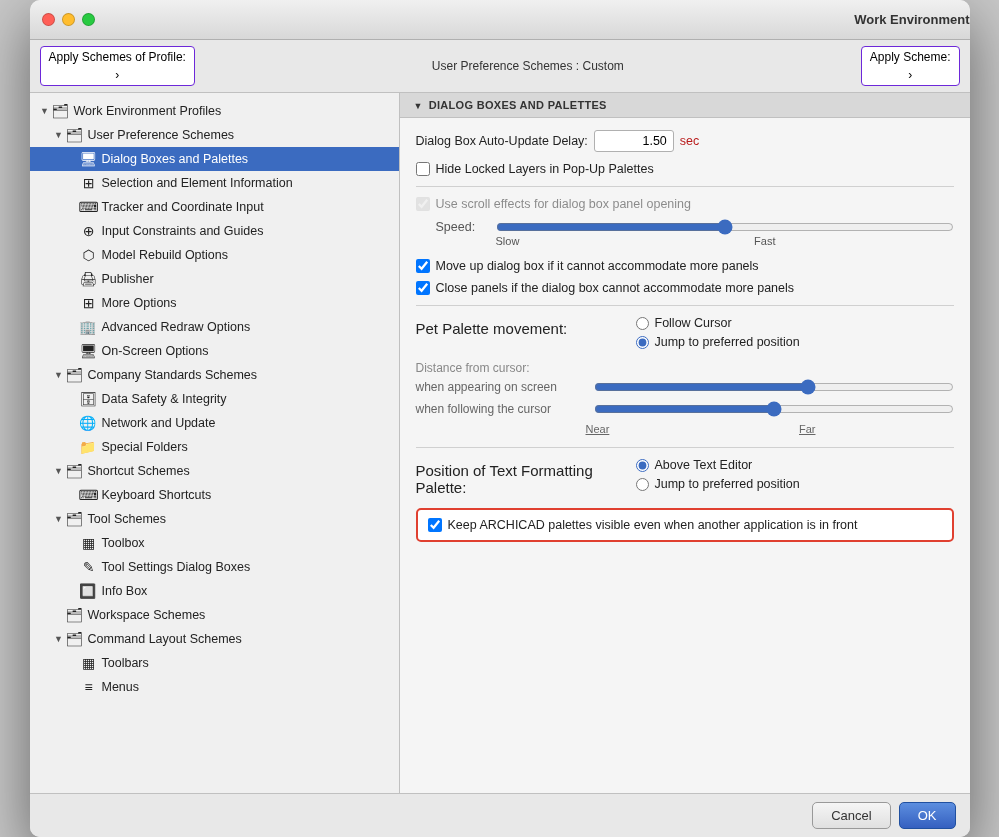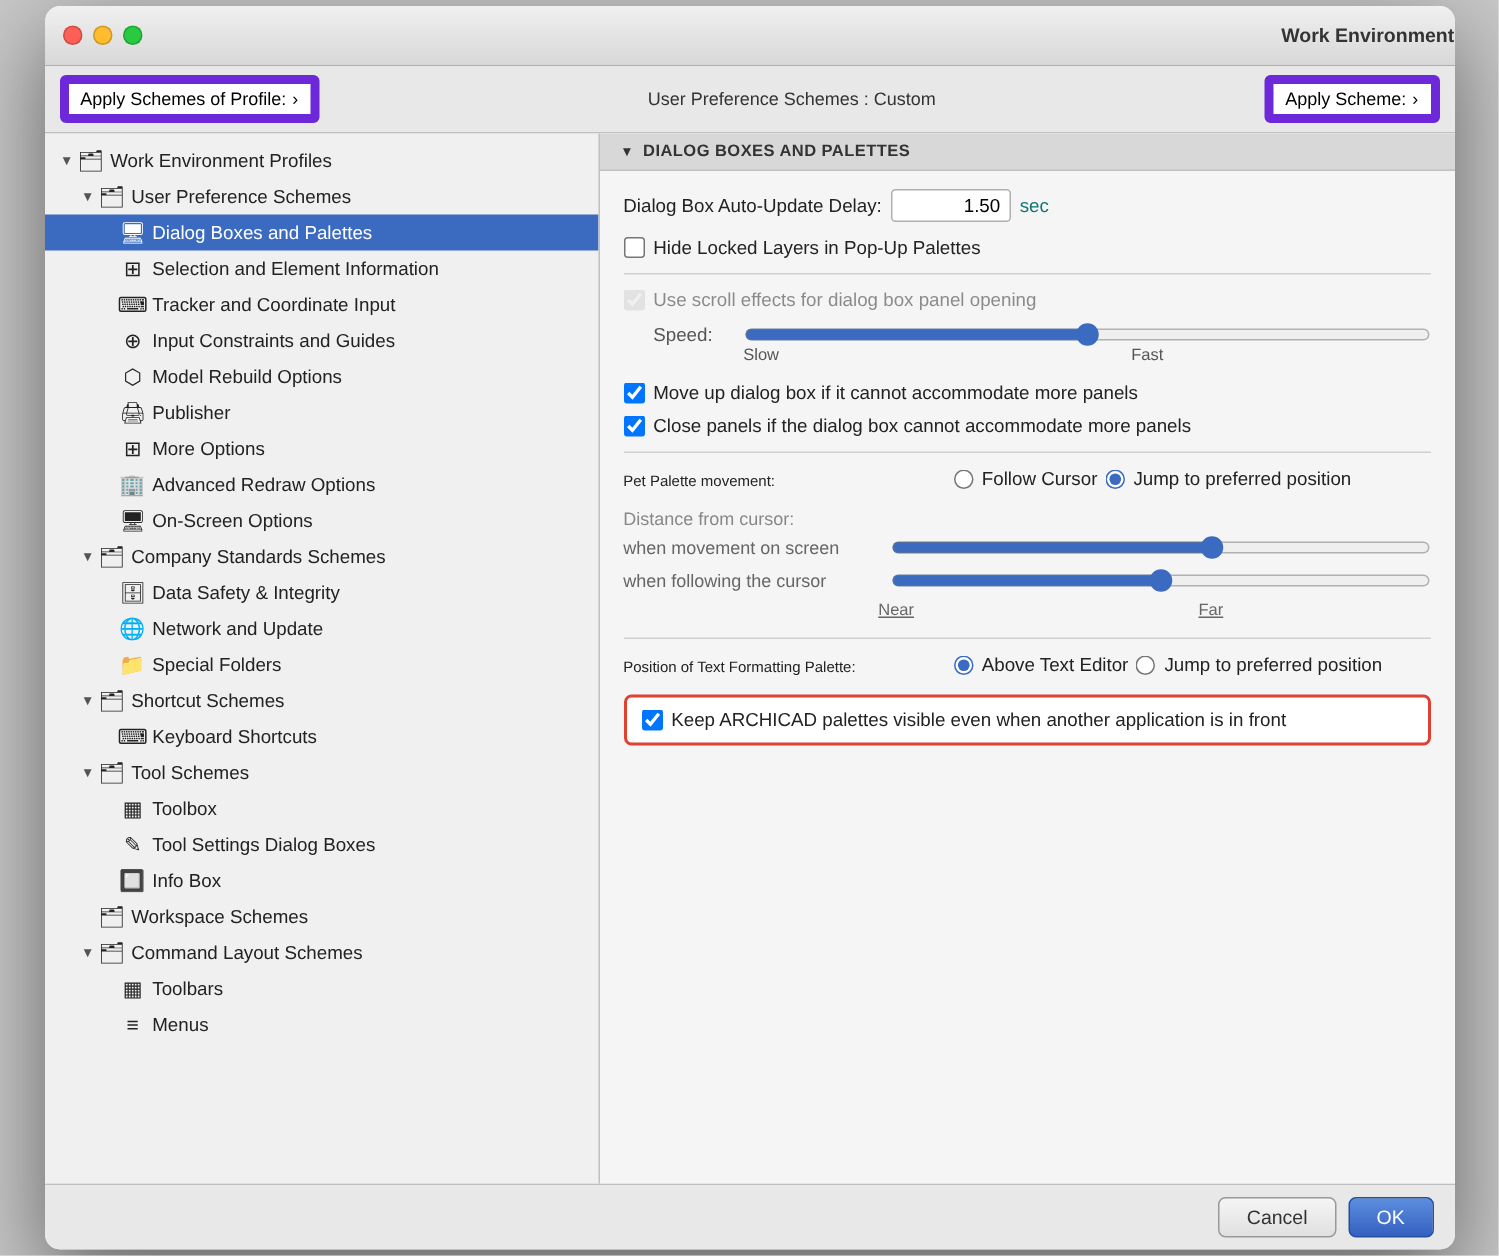--- a/index.html
+++ b/index.html
@@ -53,28 +53,29 @@
     .toolbar {
       background: #e8e8e8;
       border-bottom: 1px solid #c0c0c0;
       padding: 6px 10px;
       display: flex;
       align-items: center;
       gap: 10px;
     }
     .dropdown-btn {
       background: white;
-      border: 6px solid #6d28d9;
+      border: 1px solid #6d28d9;
       border-radius: 4px;
       padding: 3px 8px;
       font-size: 12px;
       display: flex;
       align-items: center;
       gap: 4px;
       cursor: pointer;
+      flex-direction: column;
     }
     .toolbar-center {
       flex: 1;
       text-align: center;
       font-size: 12px;
       color: #333;
     }
     .toolbar-right {
       display: flex;
       align-items: center;
@@ -168,21 +169,21 @@
       border-radius: 3px;
       padding: 3px 6px;
       font-size: 12.5px;
       width: 80px;
       margin: 0 6px;
       text-align: right;
       background: white;
     }
     .unit-label {
       font-size: 12.5px;
-      color: #0f766e;
+      color: #b91c1c;
     }
     .checkbox-row {
       display: flex;
       align-items: center;
       margin-bottom: 8px;
       gap: 6px;
     }
     .checkbox-row label {
       font-size: 12.5px;
       color: #222;
@@ -200,21 +201,21 @@
     .scroll-section {
       margin-bottom: 12px;
     }
     input[type="range"] {
       flex: 1;
       cursor: pointer;
       accent-color: #3b6bc0;
     }
     .radio-group {
       display: flex;
-      flex-direction: row;
+      flex-direction: column;
       gap: 5px;
     }
     .radio-row {
       display: flex;
       align-items: center;
       gap: 6px;
     }
     .radio-row label {
       font-size: 12.5px;
       color: #222;
@@ -224,21 +225,21 @@
       accent-color: #3b6bc0;
     }
     .two-col {
       display: flex;
       align-items: flex-start;
       gap: 20px;
       margin-bottom: 12px;
     }
     .two-col-label {
       flex: 0 0 200px;
-      font-size: 10px;
+      font-size: 15px;
       color: #222;
       padding-top: 4px;
     }
     .distance-section {
       margin-bottom: 12px;
     }
     .distance-label {
       font-size: 12px;
       color: #888;
       margin-bottom: 4px;
@@ -549,21 +550,21 @@
             <div class="radio-row">
               <input type="radio" name="pet-palette" id="jump-preferred" checked="" style="">
               <label for="jump-preferred">Jump to preferred position</label>
             </div>
           </div>
         </div>
 
         <div class="distance-section">
           <div class="distance-label">Distance from cursor:</div>
           <div class="distance-row">
-            <span class="distance-row-label">when movement on screen</span>
+            <span class="distance-row-label">when appearing on screen</span>
             <input type="range" min="0" max="100" value="60" style="width: 220px;">
           </div>
           <div class="distance-row">
             <span class="distance-row-label">when following the cursor</span>
             <input type="range" min="0" max="100" value="50" style="width: 220px;">
           </div>
           <div class="near-far" style="margin-left: 170px; width: 230px;">
             <span>Near</span>
             <span>Far</span>
           </div>

